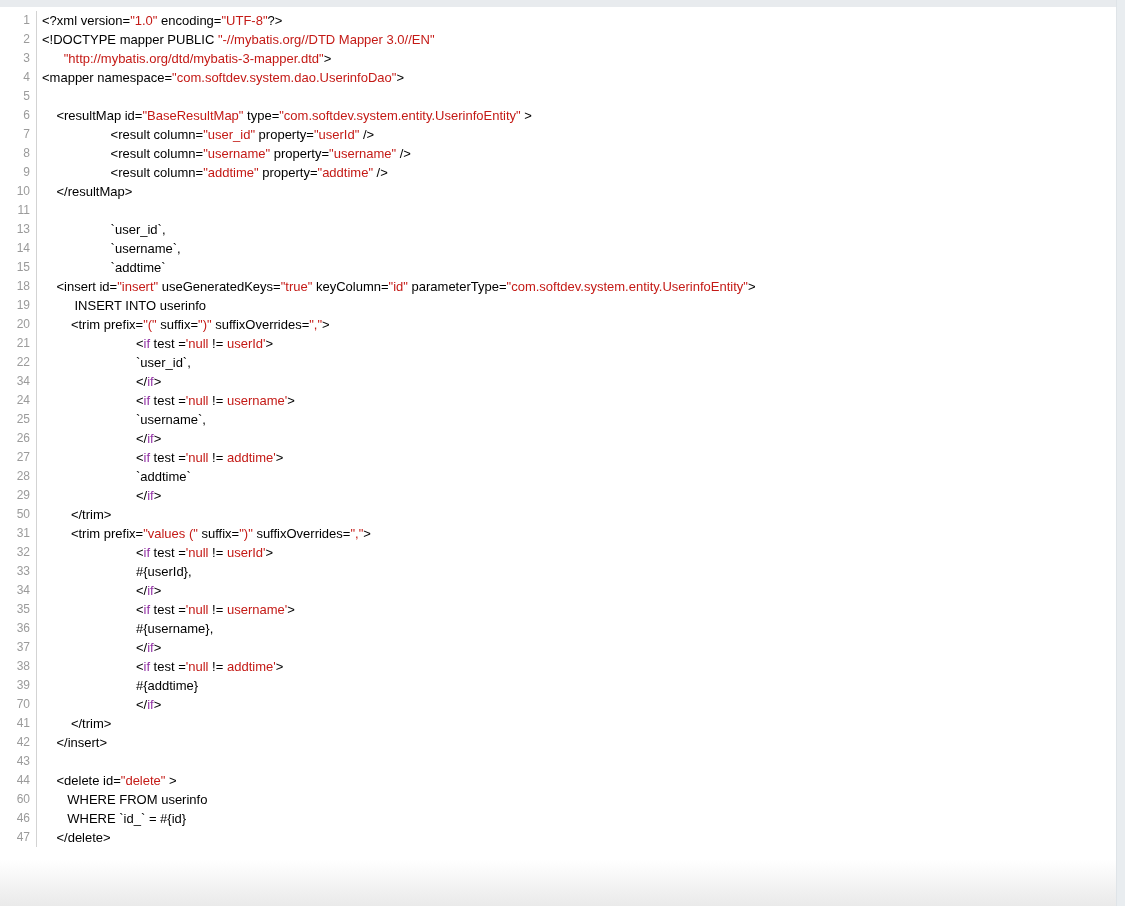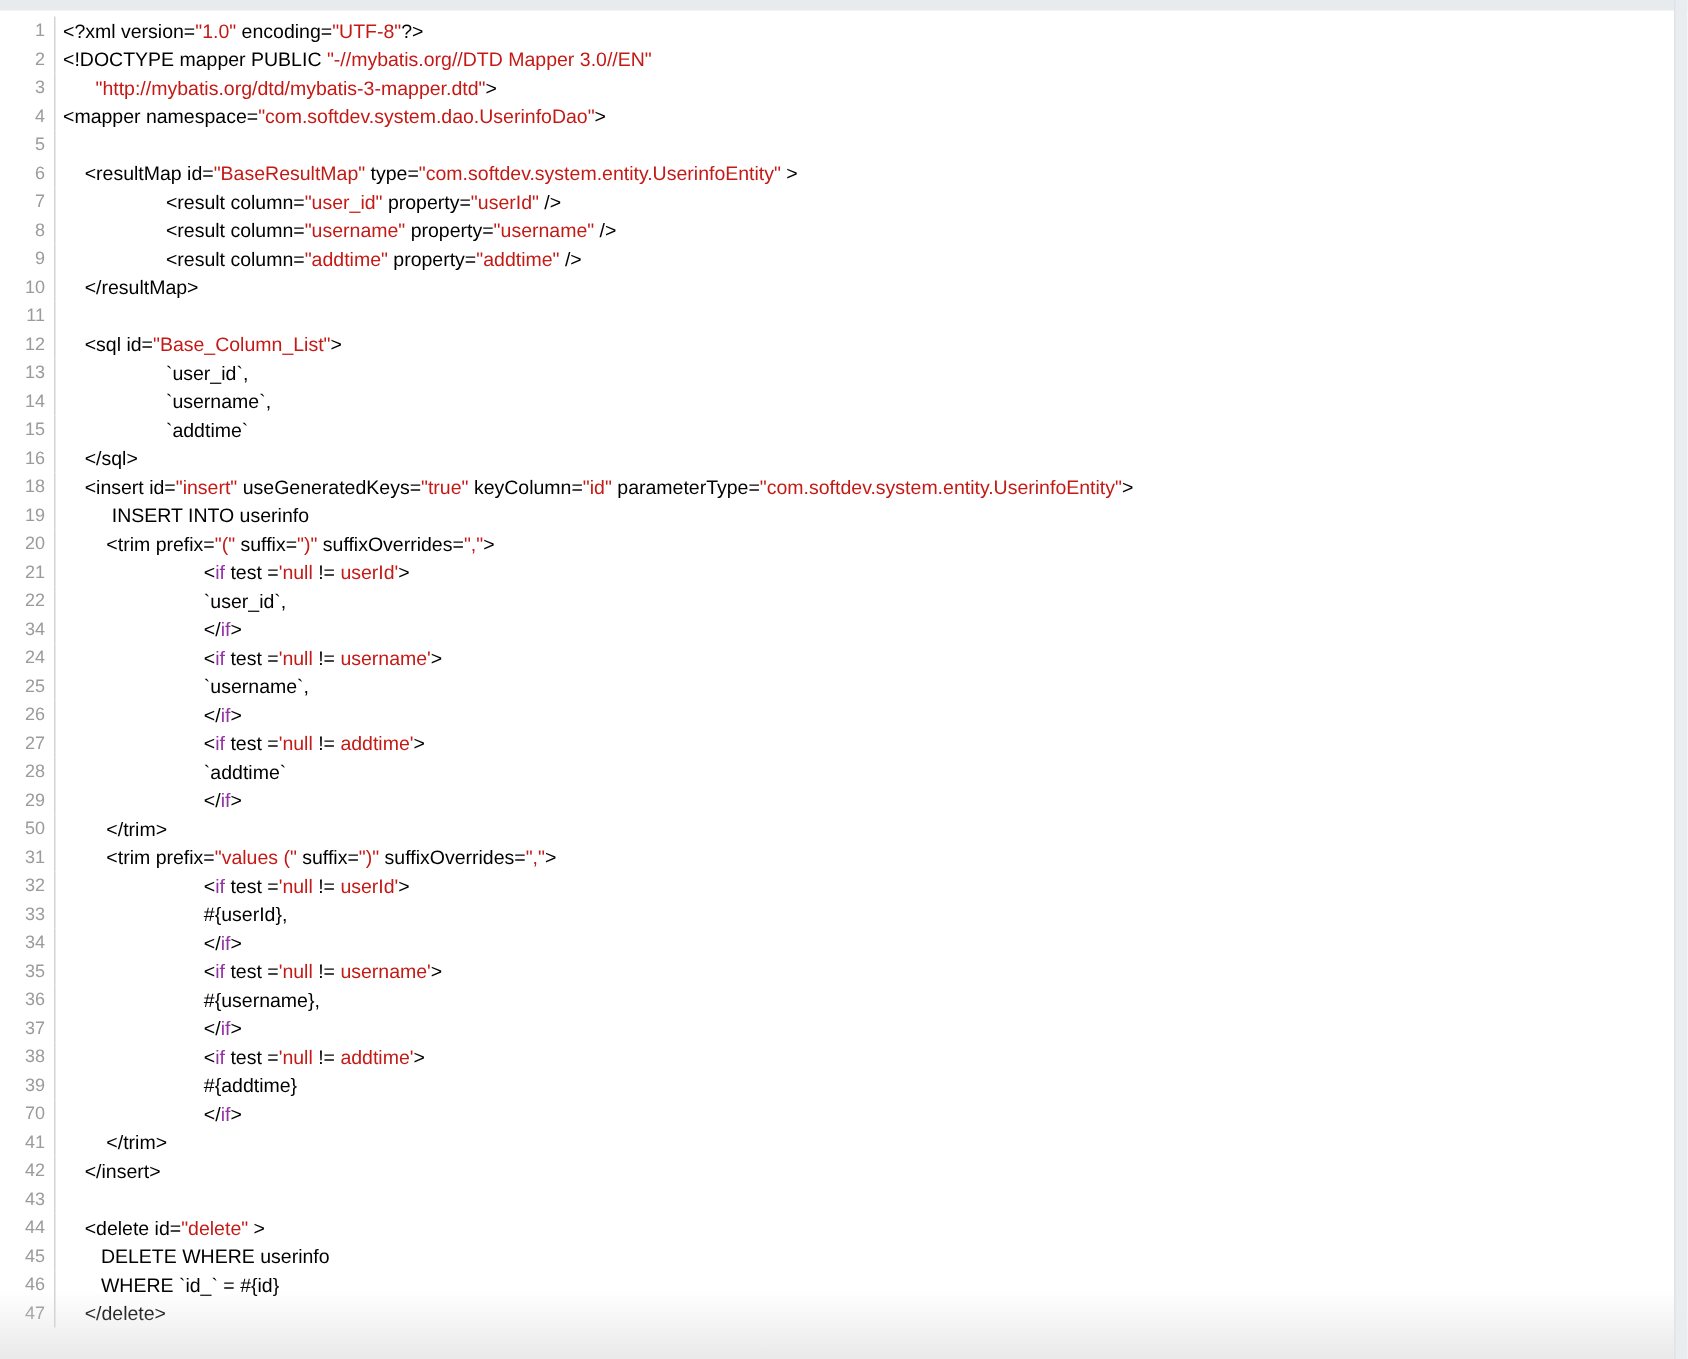--- a/index.html
+++ b/index.html
@@ -67,40 +67,32 @@
     </div>
     <div class="row">
       <span class="ln">10</span>
       <span class="code"><span class="seg-p">    &lt;/resultMap&gt;</span></span>
     </div>
     <div class="row">
       <span class="ln">11</span>
       <span class="code"></span>
     </div>
     <div class="row">
-      <span class="ln">12</span>
-      <span class="code"><span class="seg-p">    &lt;sql id=</span><span class="seg-s">"Base_Column_List"</span><span class="seg-p">&gt;</span></span>
-    </div>
-    <div class="row">
       <span class="ln">13</span>
       <span class="code"><span class="seg-p">                   `user_id`,</span></span>
     </div>
     <div class="row">
       <span class="ln">14</span>
       <span class="code"><span class="seg-p">                   `username`,</span></span>
     </div>
     <div class="row">
       <span class="ln">15</span>
       <span class="code"><span class="seg-p">                   `addtime`</span></span>
     </div>
     <div class="row">
-      <span class="ln">16</span>
-      <span class="code"><span class="seg-p">    &lt;/sql&gt;</span></span>
-    </div>
-    <div class="row">
       <span class="ln">18</span>
       <span class="code"><span class="seg-p">    &lt;insert id=</span><span class="seg-s">"insert"</span><span class="seg-p"> useGeneratedKeys=</span><span class="seg-s">"true"</span><span class="seg-p"> keyColumn=</span><span class="seg-s">"id"</span><span class="seg-p"> parameterType=</span><span class="seg-s">"com.softdev.system.entity.UserinfoEntity"</span><span class="seg-p">&gt;</span></span>
     </div>
     <div class="row">
       <span class="ln">19</span>
       <span class="code"><span class="seg-p">         INSERT INTO userinfo</span></span>
     </div>
     <div class="row">
       <span class="ln">20</span>
       <span class="code"><span class="seg-p">        &lt;trim prefix=</span><span class="seg-s">"("</span><span class="seg-p"> suffix=</span><span class="seg-s">")"</span><span class="seg-p"> suffixOverrides=</span><span class="seg-s">","</span><span class="seg-p">&gt;</span></span>
@@ -195,22 +187,22 @@
     </div>
     <div class="row">
       <span class="ln">43</span>
       <span class="code"></span>
     </div>
     <div class="row">
       <span class="ln">44</span>
       <span class="code"><span class="seg-p">    &lt;delete id=</span><span class="seg-s">"delete"</span><span class="seg-p"> &gt;</span></span>
     </div>
     <div class="row">
-      <span class="ln">45</span>
-      <span class="code"><span class="seg-p">       DELETE WHERE userinfo</span></span>
+      <span class="ln">60</span>
+      <span class="code"><span class="seg-p">       WHERE FROM userinfo</span></span>
     </div>
     <div class="row">
       <span class="ln">46</span>
       <span class="code"><span class="seg-p">       WHERE `id_` = #{id}</span></span>
     </div>
     <div class="row">
       <span class="ln">47</span>
       <span class="code"><span class="seg-p">    &lt;/delete&gt;</span></span>
     </div>
   </div>

